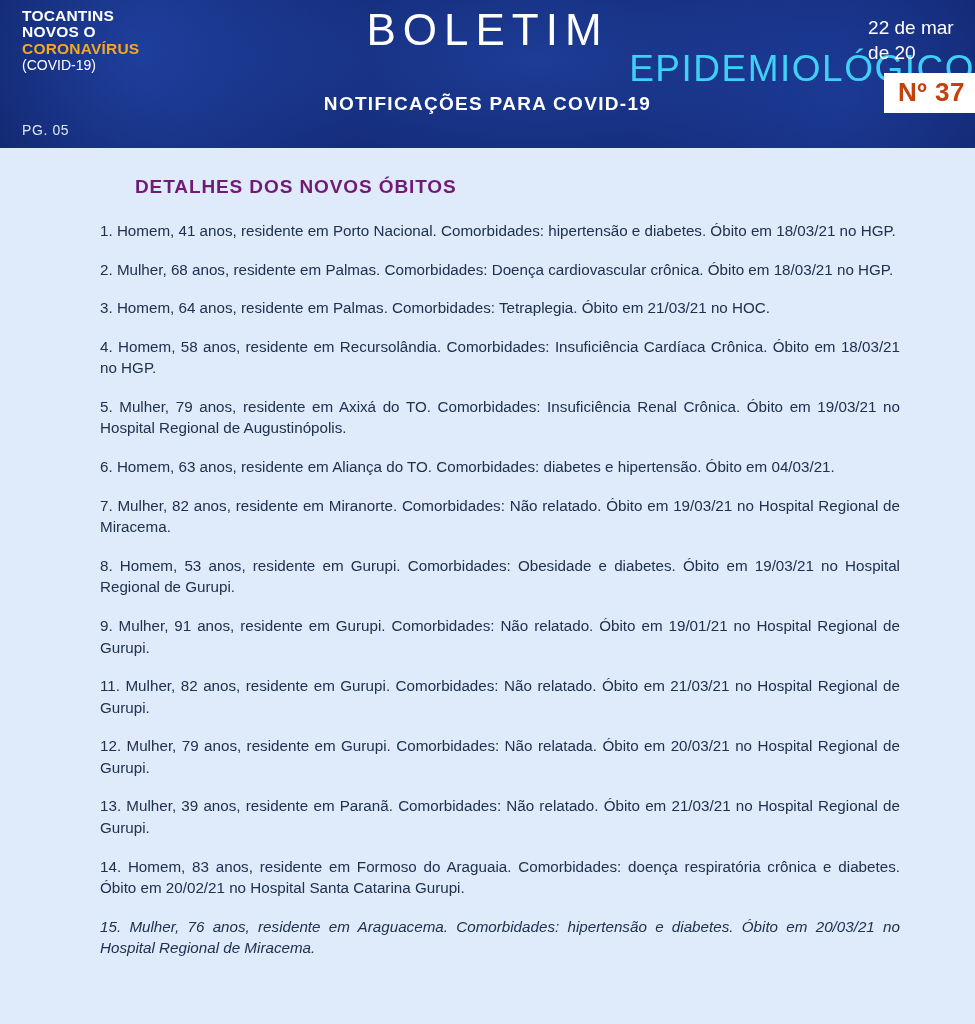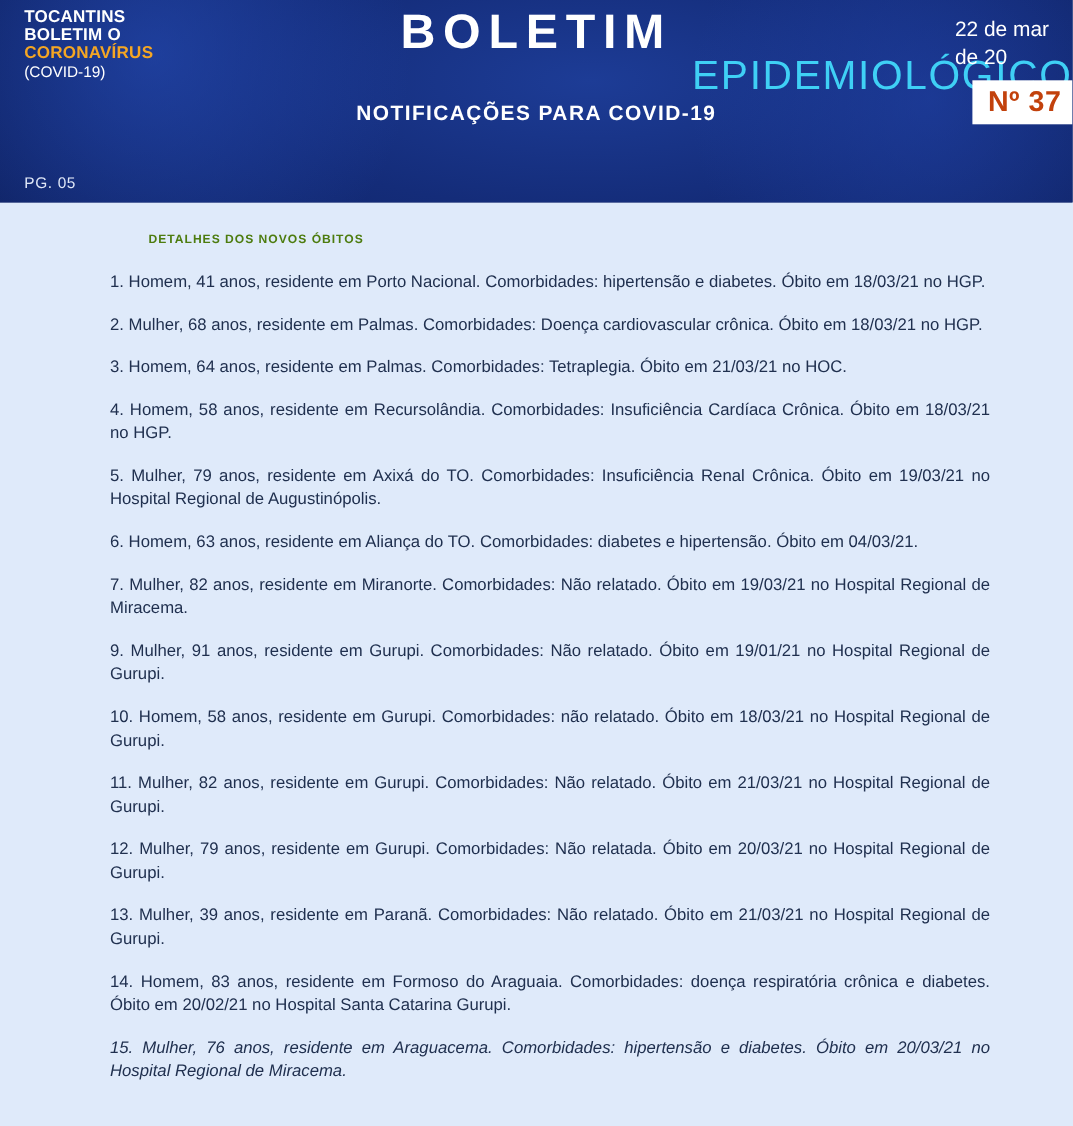--- a/index.html
+++ b/index.html
@@ -17,21 +17,21 @@
     position: relative;
     width: 975px;
     height: 1024px;
     background: #dfeafa;
   }
 
   
   .header {
     position: relative;
     width: 975px;
-    height: 184px;
+    height: 148px;
     background:
       radial-gradient(ellipse 700px 260px at 55% 40%, #1d3c96 0%, #142c79 45%, #0d1f5c 100%),
       #0d1f5c;
     overflow: hidden;
   }
   .header:before {
     content: "";
     position: absolute;
     left: -120px; top: -160px;
     width: 520px; height: 420px;
@@ -78,21 +78,21 @@
     left: 0;
     right: 0;
     top: 6px;
     text-align: center;
     z-index: 2;
   }
   .title-1 {
     font-size: 44px;
     letter-spacing: 7px;
     color: #ffffff;
-    font-weight: bold;
+    font-weight: normal;
     line-height: 1.08;
   }
   .title-2 {
     font-size: 37px;
     letter-spacing: 1.5px;
     color: #3fd0f5;
     font-weight: normal;
     line-height: 1.02;
     margin-top: -4px;
     text-align: right;
@@ -139,22 +139,22 @@
     letter-spacing: 0.6px;
     z-index: 3;
   }
 
   
   .content {
     position: relative;
     padding: 28px 75px 0 100px;
   }
   .section-title {
-    color: #4d7c0f;
-    font-size: 11px;
+    color: #701a75;
+    font-size: 19px;
     font-weight: bold;
     letter-spacing: 0.9px;
     margin: 0 0 22px 35px;
   }
   .entry {
     color: #20304f;
     font-size: 15.2px;
     line-height: 1.42;
     text-align: justify;
     margin: 0 0 17px 0;
@@ -163,21 +163,21 @@
 </style>
 </head>
 <body>
 
 <div class="page">
 
   <div class="header">
 
     <div class="brand">
       <span class="l1">TOCANTINS</span>
-      <span class="l2">BOLETIM O</span>
+      <span class="l2">NOVOS O</span>
       <span class="l3">CORONAVÍRUS</span>
       <span class="l4">(COVID-19)</span>
     </div>
 
     <div class="title-block">
       <div class="title-1">BOLETIM</div>
       <div class="title-2">EPIDEMIOLÓGICO</div>
       <div class="title-3">NOTIFICAÇÕES PARA COVID-19</div>
     </div>
 
@@ -193,22 +193,22 @@
   <div class="content">
     <div class="section-title">DETALHES DOS NOVOS ÓBITOS</div>
 
     <p class="entry">1. Homem, 41 anos, residente em Porto Nacional. Comorbidades: hipertensão e diabetes. Óbito em 18/03/21 no HGP.</p>
     <p class="entry">2. Mulher, 68 anos, residente em Palmas. Comorbidades: Doença cardiovascular crônica. Óbito em 18/03/21 no HGP.</p>
     <p class="entry">3. Homem, 64 anos, residente em Palmas. Comorbidades: Tetraplegia. Óbito em 21/03/21 no HOC.</p>
     <p class="entry">4. Homem, 58 anos, residente em Recursolândia. Comorbidades: Insuficiência Cardíaca Crônica. Óbito em 18/03/21 no HGP.</p>
     <p class="entry">5. Mulher, 79 anos, residente em Axixá do TO. Comorbidades: Insuficiência Renal Crônica. Óbito em 19/03/21 no Hospital Regional de Augustinópolis.</p>
     <p class="entry">6. Homem, 63 anos, residente em Aliança do TO. Comorbidades: diabetes e hipertensão. Óbito em 04/03/21.</p>
     <p class="entry">7. Mulher, 82 anos, residente em Miranorte. Comorbidades: Não relatado. Óbito em 19/03/21 no Hospital Regional de Miracema.</p>
+    <p class="entry">8. Homem, 53 anos, residente em Gurupi. Comorbidades: Obesidade e diabetes. Óbito em 19/03/21 no Hospital Regional de Gurupi.</p>
     <p class="entry">9. Mulher, 91 anos, residente em Gurupi. Comorbidades: Não relatado. Óbito em 19/01/21 no Hospital Regional de Gurupi.</p>
-    <p class="entry">10. Homem, 58 anos, residente em Gurupi. Comorbidades: não relatado. Óbito em 18/03/21 no Hospital Regional de Gurupi.</p>
     <p class="entry">11. Mulher, 82 anos, residente em Gurupi. Comorbidades: Não relatado. Óbito em 21/03/21 no Hospital Regional de Gurupi.</p>
     <p class="entry">12. Mulher, 79 anos, residente em Gurupi. Comorbidades: Não relatada. Óbito em 20/03/21 no Hospital Regional de Gurupi.</p>
     <p class="entry">13. Mulher, 39 anos, residente em Paranã.  Comorbidades: Não relatado. Óbito em 21/03/21 no Hospital Regional de Gurupi.</p>
     <p class="entry">14. Homem, 83 anos, residente em Formoso do Araguaia. Comorbidades: doença respiratória crônica e diabetes. Óbito em 20/02/21 no Hospital Santa Catarina Gurupi.</p>
     <p class="entry">15. Mulher, 76 anos, residente em Araguacema. Comorbidades: hipertensão e diabetes. Óbito em 20/03/21 no Hospital Regional de Miracema.</p>
   </div>
 
 </div>
 
 </body></html>

